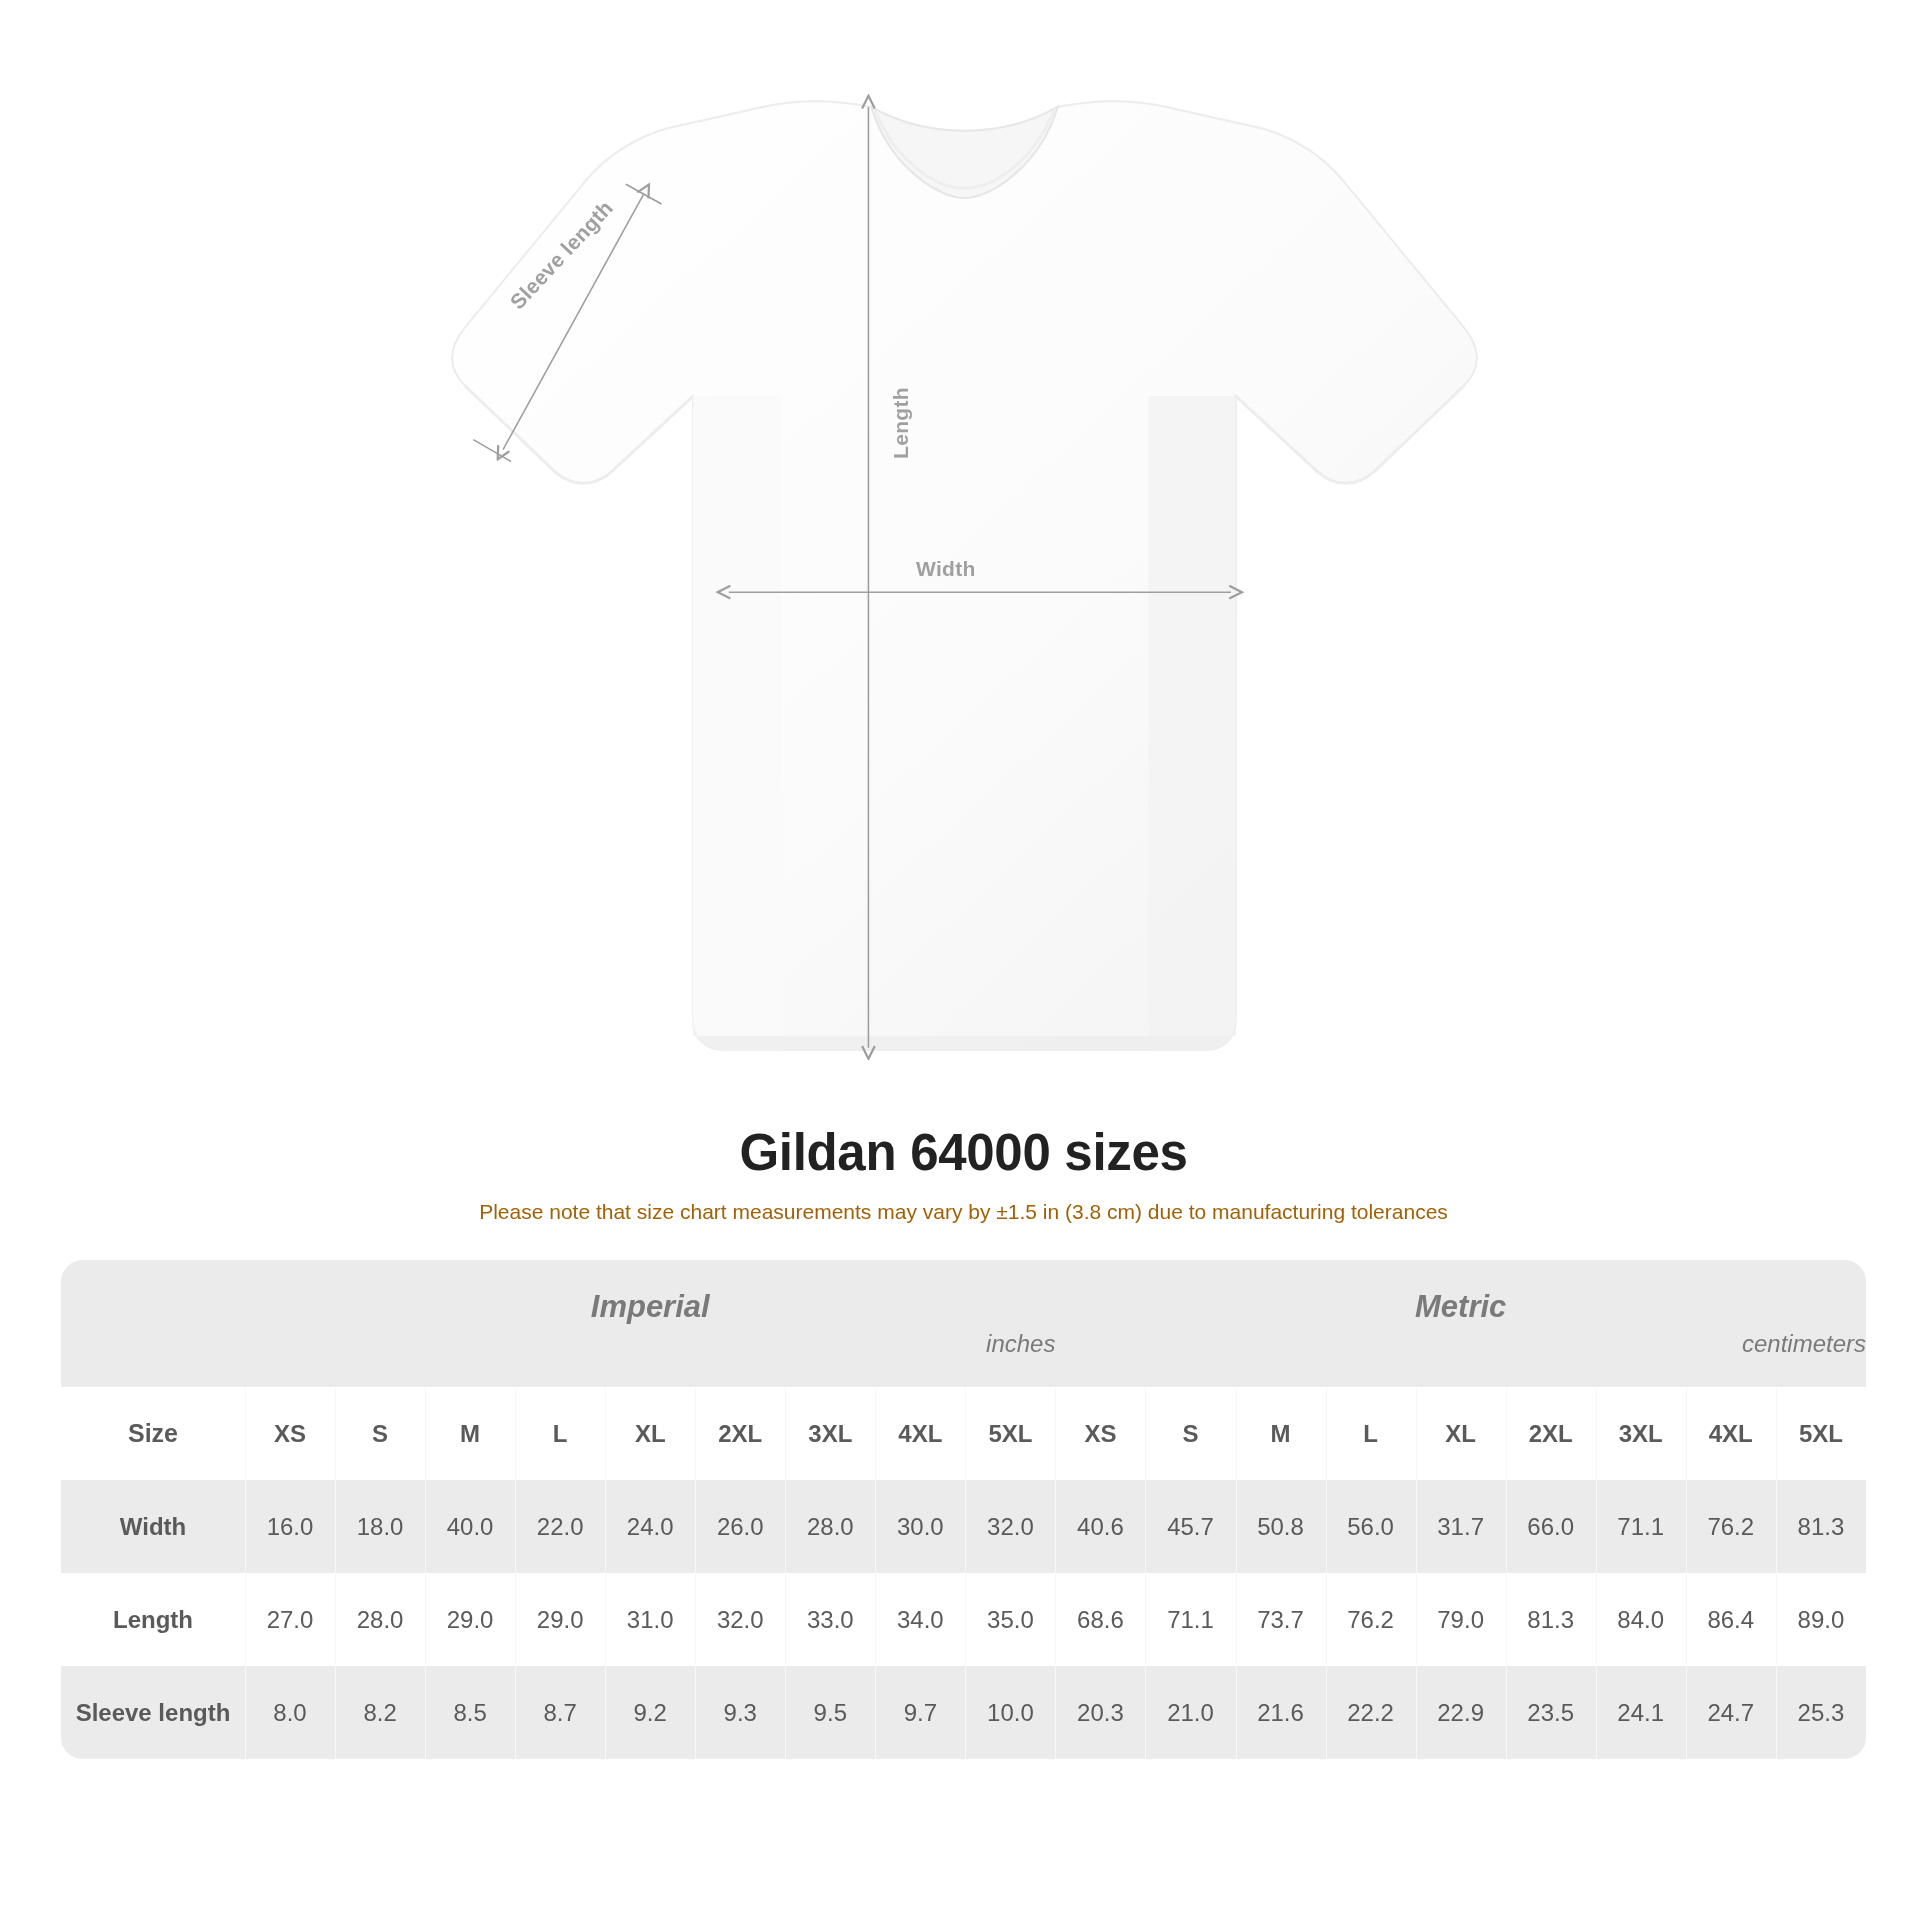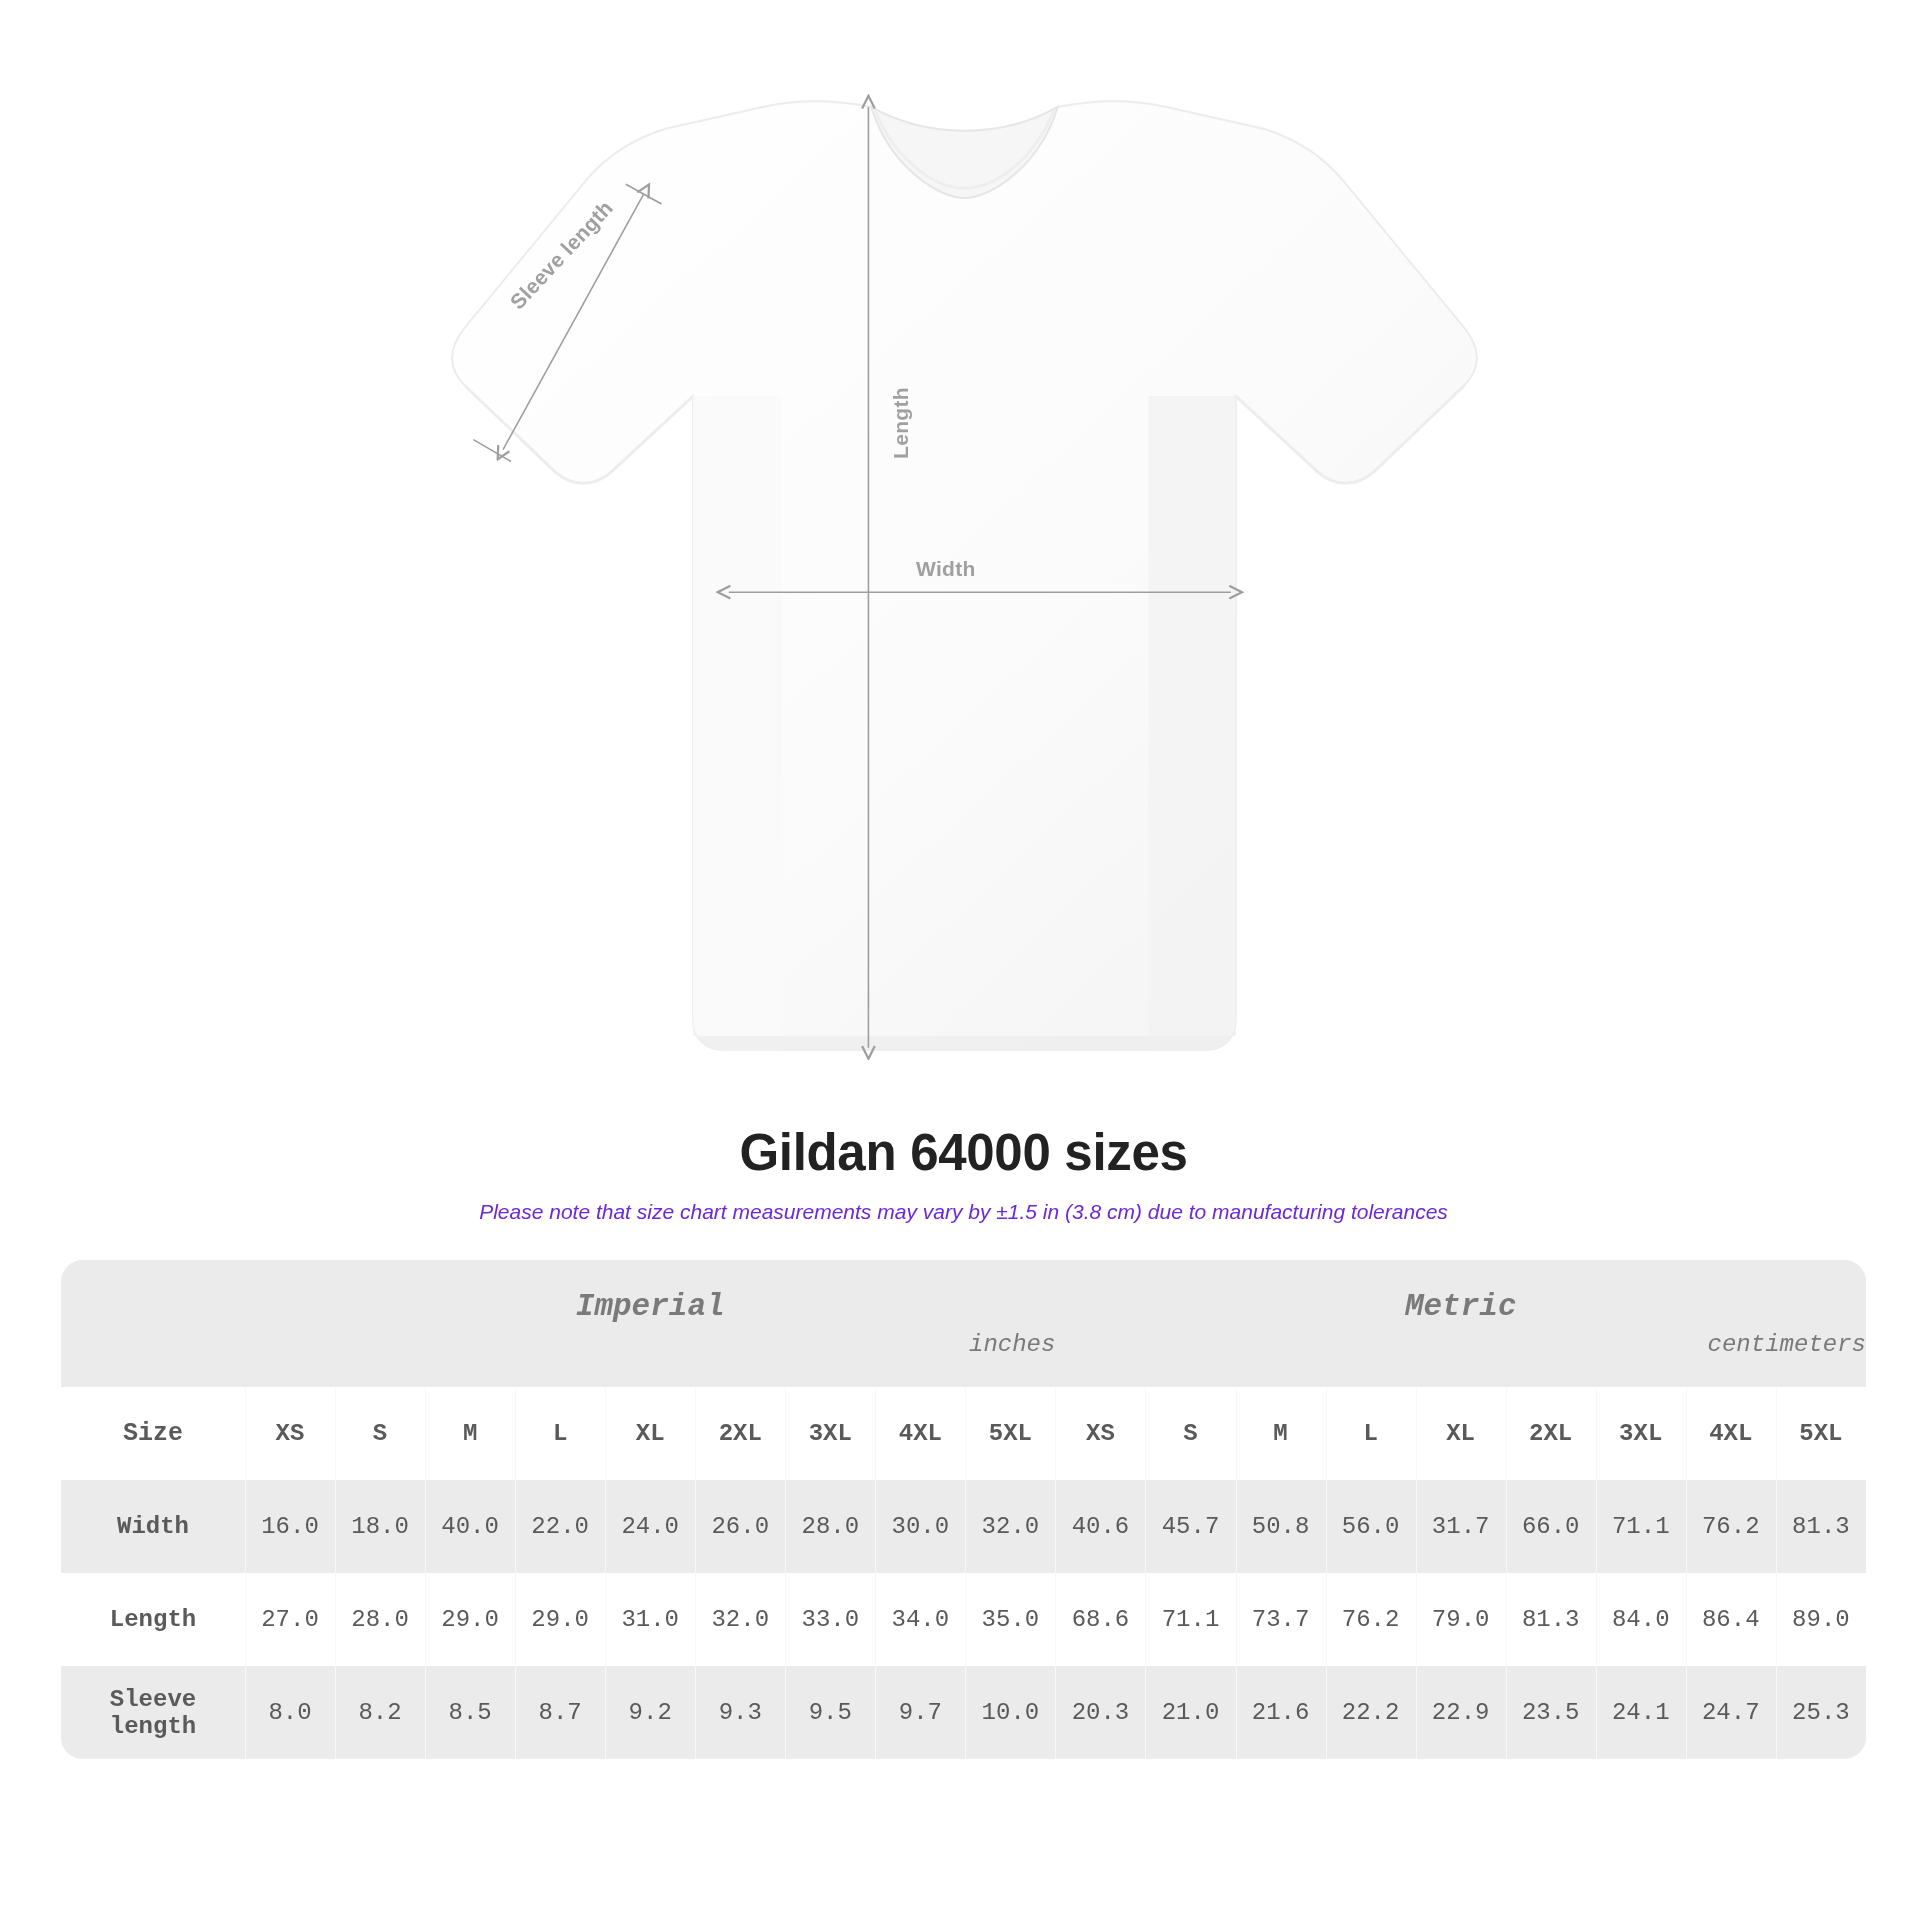--- a/index.html
+++ b/index.html
@@ -66,36 +66,34 @@
   }
   .chart-title {
     font-size: 51px;
     font-weight: bold;
     color: #222;
     letter-spacing: -0.3px;
   }
   .chart-note {
     margin-top: 18px;
     font-size: 21px;
-    font-style: italic;
-    color: #6d28d9;
+    color: #a16207;
   }
 
   
   .table-wrap {
     margin: 36px 61px 0 61px;
     border-radius: 22px;
     overflow: hidden;
     background: #ebebeb;
   }
   table.size-table {
     border-collapse: collapse;
     width: 100%;
     table-layout: fixed;
-    font-family: Liberation Mono, monospace;
   }
   table.size-table td, table.size-table th {
     text-align: center;
     vertical-align: middle;
     font-size: 24px;
     color: #5a5a5a;
     border: 0;
   }
   
   .unit-row td {

